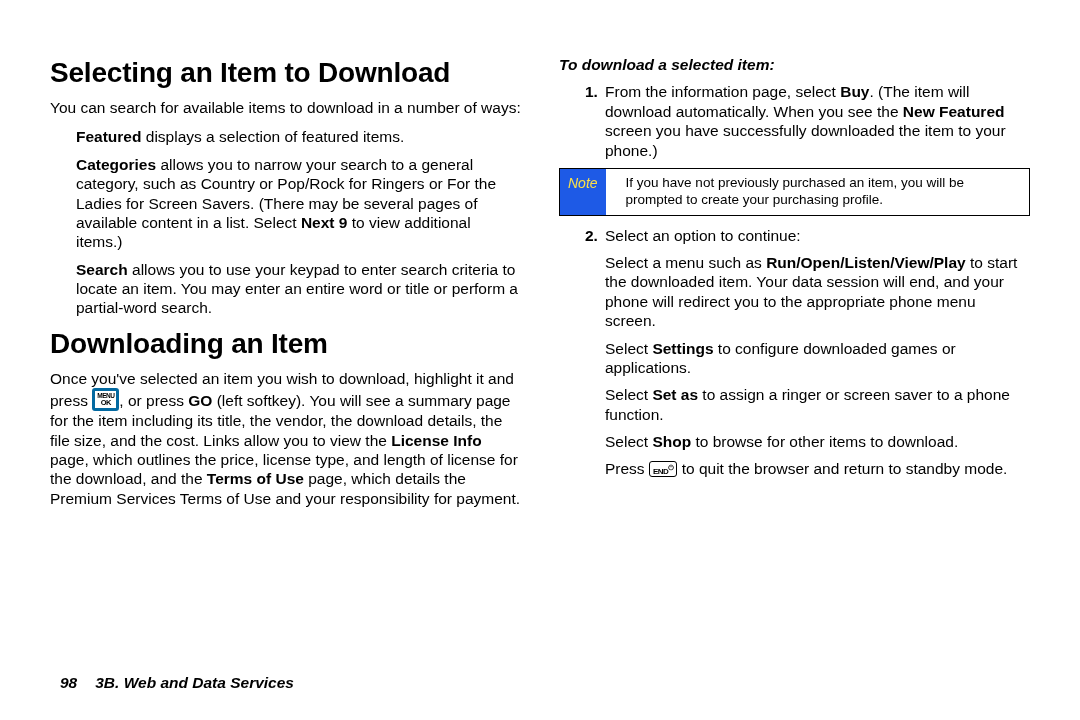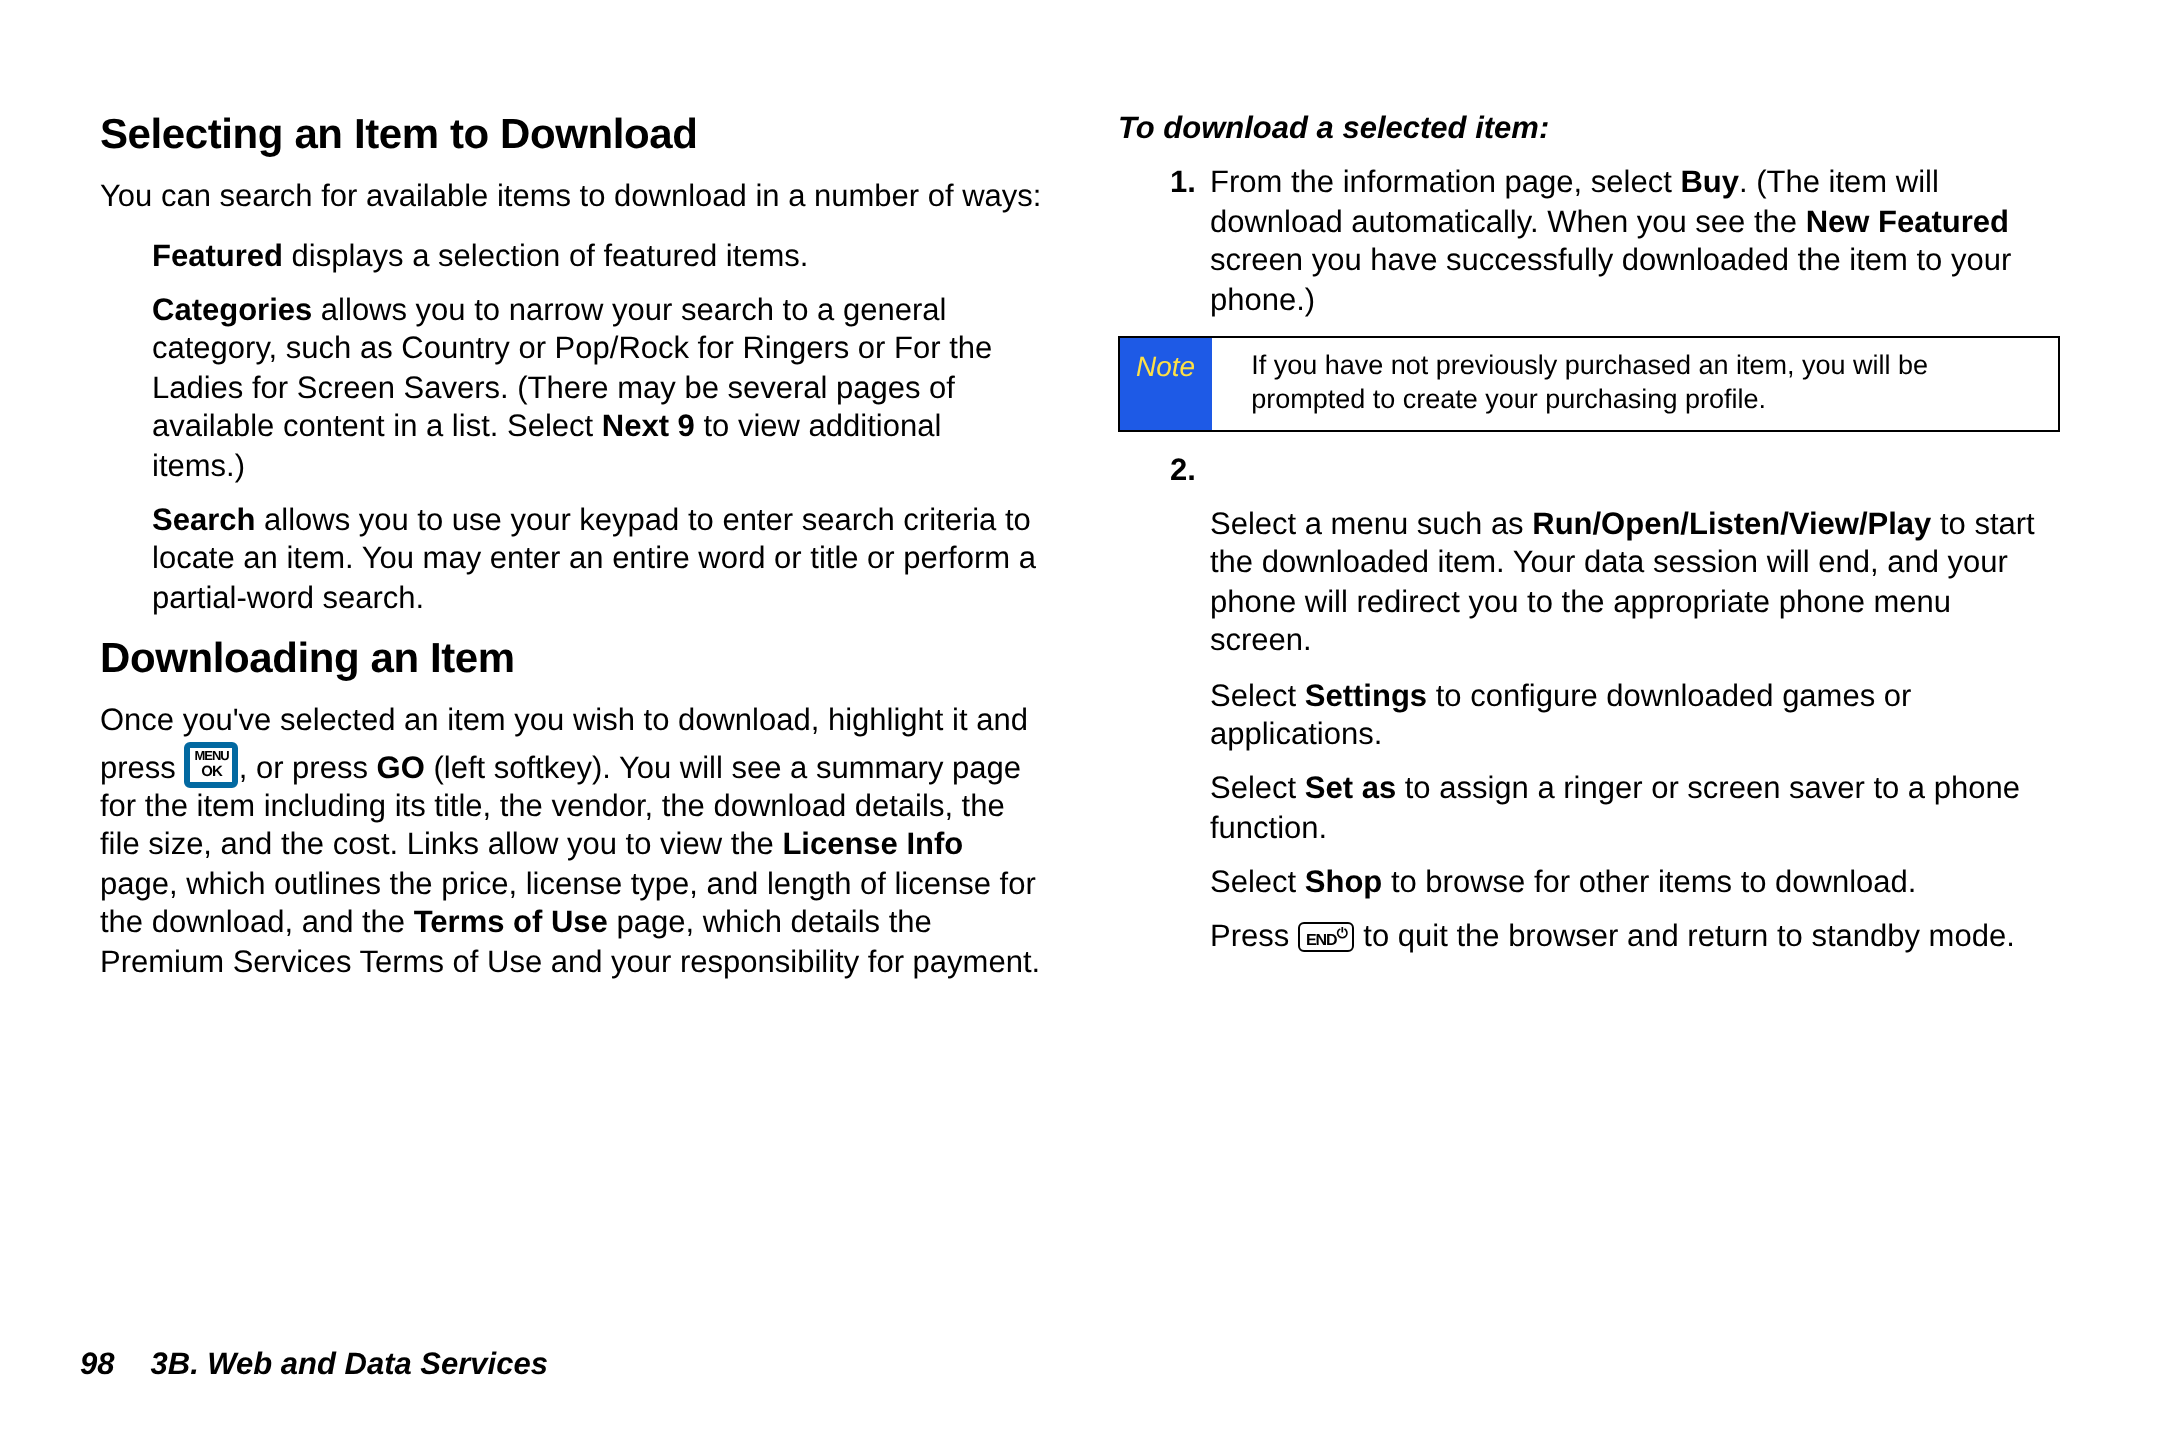--- a/index.html
+++ b/index.html
@@ -15,21 +15,21 @@
   }
   .columns {
     display: flex;
     gap: 38px;
   }
   .col {
     flex: 1;
     min-width: 0;
   }
   .h2 {
-    font-size: 21px;
+    font-size: 28px;
     font-weight: bold;
     margin-bottom: 8px;
     letter-spacing: -0.2px;
   }
   .h2.mt { margin-top: 0; }
   .subhead {
     font-style: italic;
     font-weight: bold;
     font-size: 15.5px;
     margin-bottom: 8px;
@@ -89,21 +89,21 @@
     line-height: 10px;
     vertical-align: 1px;
     text-align: center;
     font-weight: bold;
     letter-spacing: -0.5px;
   }
 
   .footer {
     position: absolute;
     bottom: 28px;
-    left: 40px;
+    left: 60px;
     font-style: italic;
     font-weight: bold;
     font-size: 15.5px;
   }
   .footer .pg { margin-right: 18px; }
 </style>
 </head>
 <body>
 
 <div class="columns">
@@ -145,20 +145,21 @@
       </div>
     </div>
 
     <div class="note-box">
       <div class="note-label">Note</div>
       <div class="note-text">If you have not previously purchased an item, you will be prompted to create your purchasing profile.</div>
     </div>
 
     <div class="ol-item">
       <div class="ol-num">2.</div>
+      <div>Select an option to continue:</div>
     </div>
 
     <p class="sub-in">
       <span>Select a menu such as </span><b>Run/Open/Listen/View/Play</b><span> to start the downloaded item. Your data session will end, and your phone will redirect you to the appropriate phone menu screen.</span>
     </p>
 
     <p class="sub-in">
       <span>Select </span><b>Settings</b><span> to configure downloaded games or applications.</span>
     </p>
 

